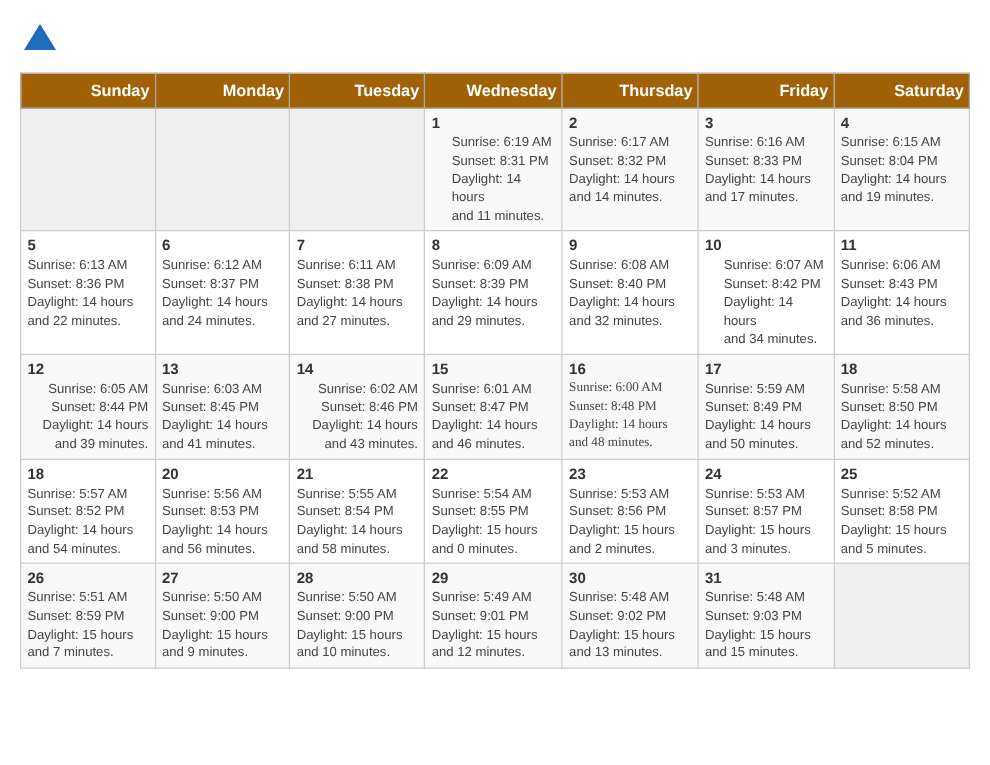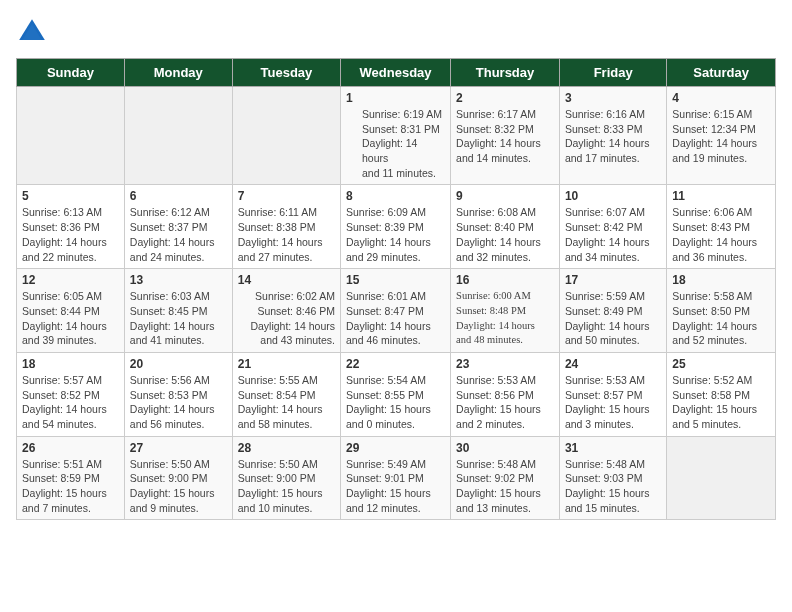--- a/index.html
+++ b/index.html
@@ -50,26 +50,26 @@
     }
     .subtitle {
       font-size: 15px;
       color: #555;
     }
     table {
       width: 100%;
       border-collapse: collapse;
     }
     thead tr th {
-      background-color: #14532d;
+      background-color: #a16207;
       color: #fff;
       font-size: 13px;
       font-weight: bold;
       padding: 6px 4px;
-      text-align: center;
+      text-align: right;
       border: 1px solid #aaa;
     }
     tbody tr td {
       vertical-align: top;
       border: 1px solid #ccc;
       padding: 4px 5px;
       font-size: 10.5px;
       color: #333;
       width: 113px;
       min-height: 80px;
@@ -146,21 +146,21 @@
         <td>
           <span class="day-number">3</span>
           <div class="day-info" style="white-space: pre-line;">Sunrise: 6:16 AM
 Sunset: 8:33 PM
 Daylight: 14 hours
 and 17 minutes.</div>
         </td>
         <td>
           <span class="day-number">4</span>
           <div class="day-info" style="white-space: pre-line;">Sunrise: 6:15 AM
-Sunset: 12:34 PM
+Sunset: 8:04 PM
 Daylight: 14 hours
 and 19 minutes.</div>
         </td>
       </tr>
       <tr>
         <td>
           <span class="day-number">5</span>
           <div class="day-info" style="white-space: pre-line;">Sunrise: 6:13 AM
 Sunset: 8:36 PM
 Daylight: 14 hours
@@ -189,37 +189,37 @@
         </td>
         <td>
           <span class="day-number">9</span>
           <div class="day-info" style="white-space: pre-line;">Sunrise: 6:08 AM
 Sunset: 8:40 PM
 Daylight: 14 hours
 and 32 minutes.</div>
         </td>
         <td>
           <span class="day-number">10</span>
-          <div class="day-info" style="white-space: pre-line;">Sunrise: 6:07 AM
+          <div class="day-info" style="white-space: pre-line; margin-left: 15px;">Sunrise: 6:07 AM
 Sunset: 8:42 PM
 Daylight: 14 hours
 and 34 minutes.</div>
         </td>
         <td>
           <span class="day-number">11</span>
           <div class="day-info" style="white-space: pre-line;">Sunrise: 6:06 AM
 Sunset: 8:43 PM
 Daylight: 14 hours
 and 36 minutes.</div>
         </td>
       </tr>
       <tr>
         <td>
           <span class="day-number">12</span>
-          <div class="day-info" style="white-space: pre-line;">Sunrise: 6:05 AM
+          <div class="day-info" style="white-space: pre-line; text-align: right;">Sunrise: 6:05 AM
 Sunset: 8:44 PM
 Daylight: 14 hours
 and 39 minutes.</div>
         </td>
         <td>
           <span class="day-number">13</span>
           <div class="day-info" style="white-space: pre-line;">Sunrise: 6:03 AM
 Sunset: 8:45 PM
 Daylight: 14 hours
 and 41 minutes.</div>

